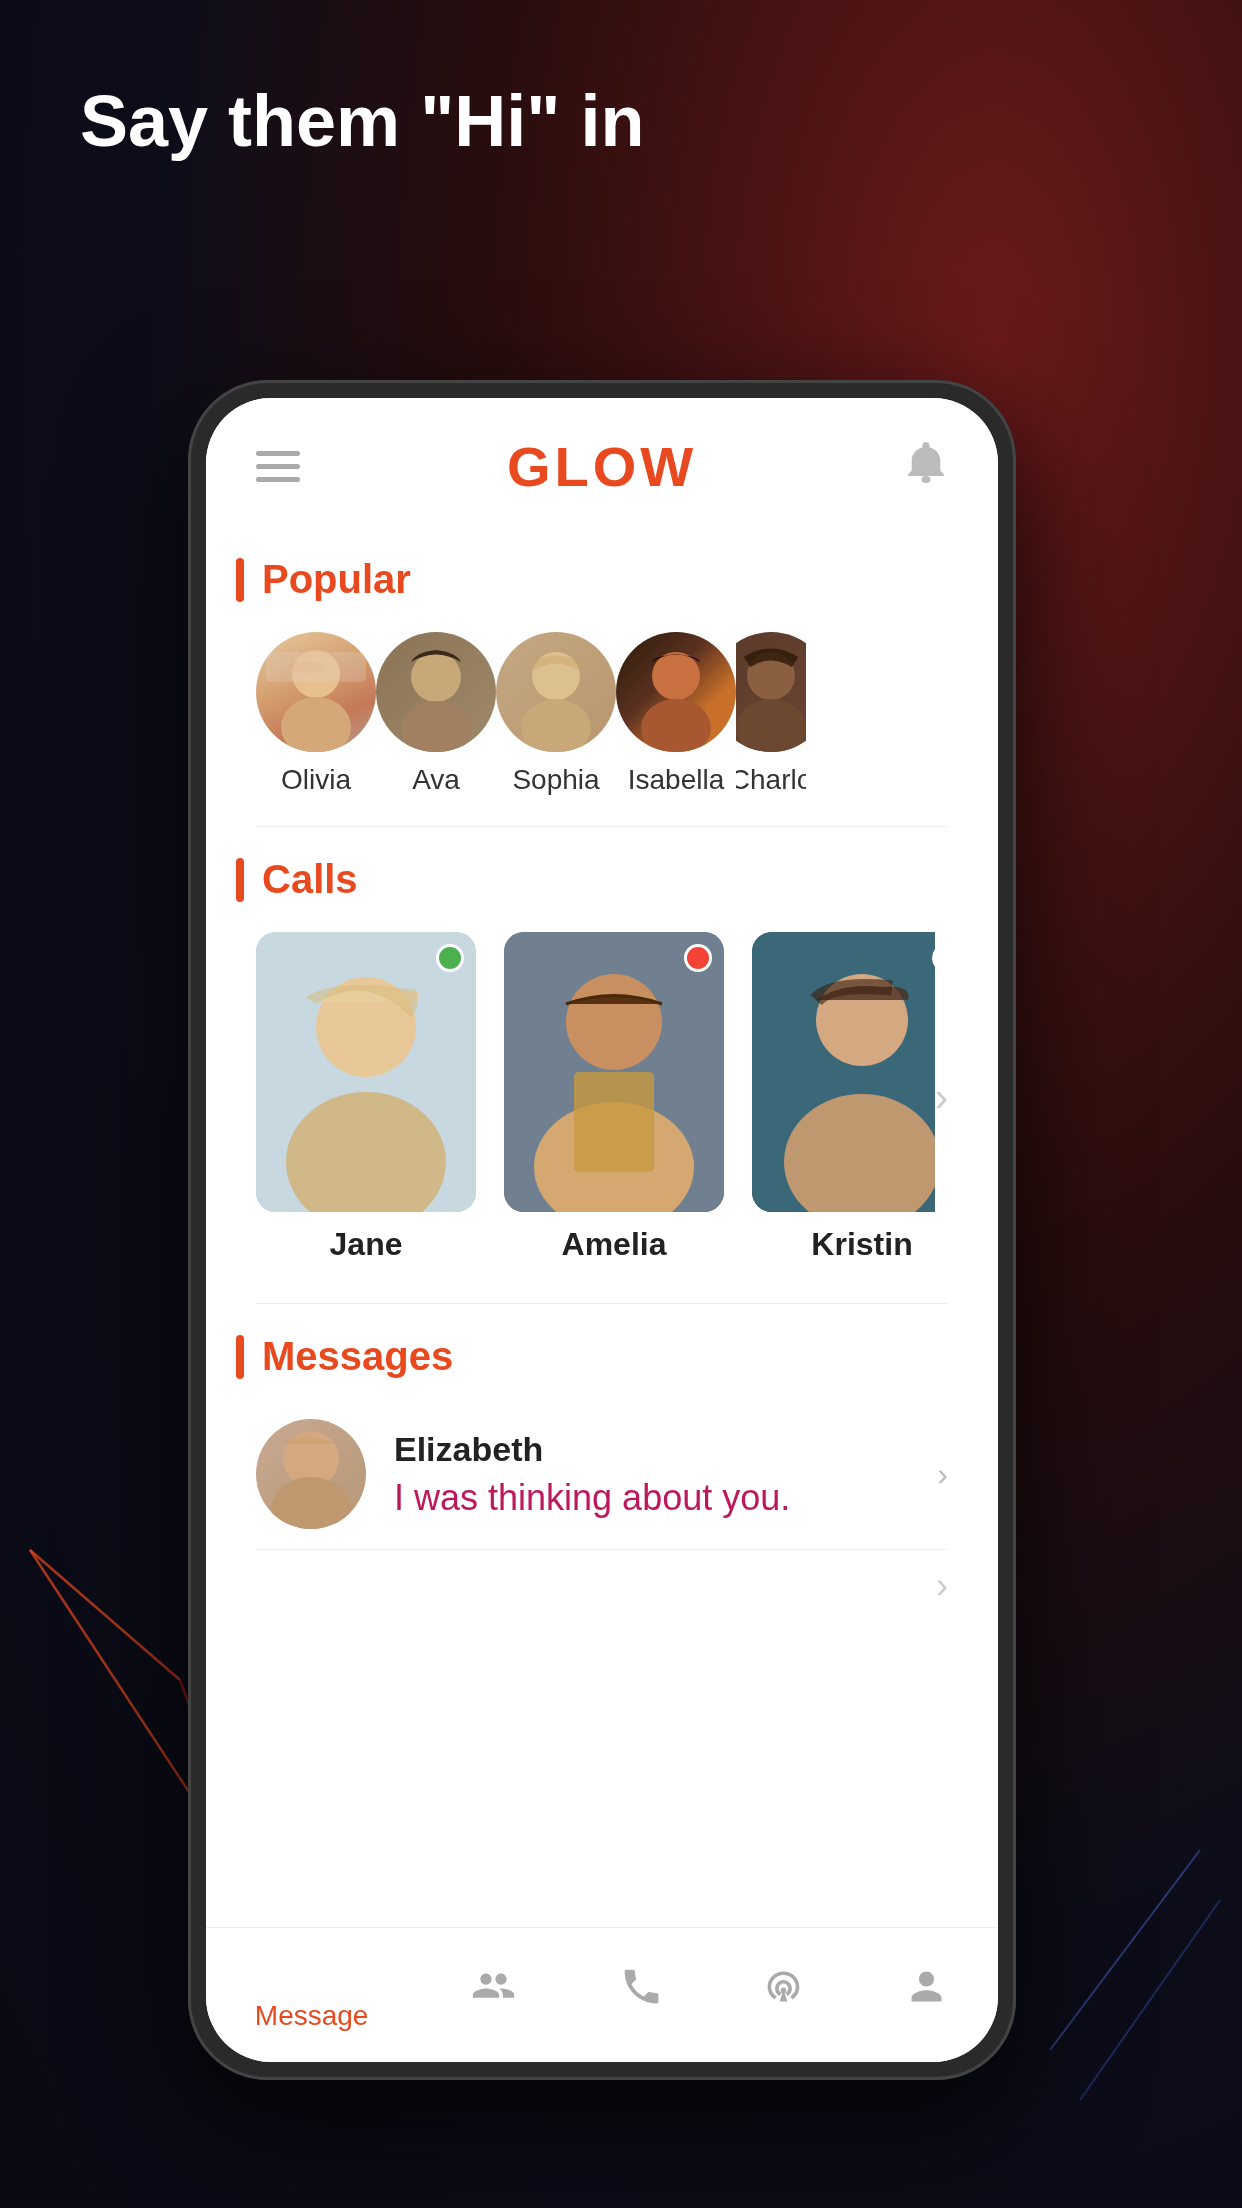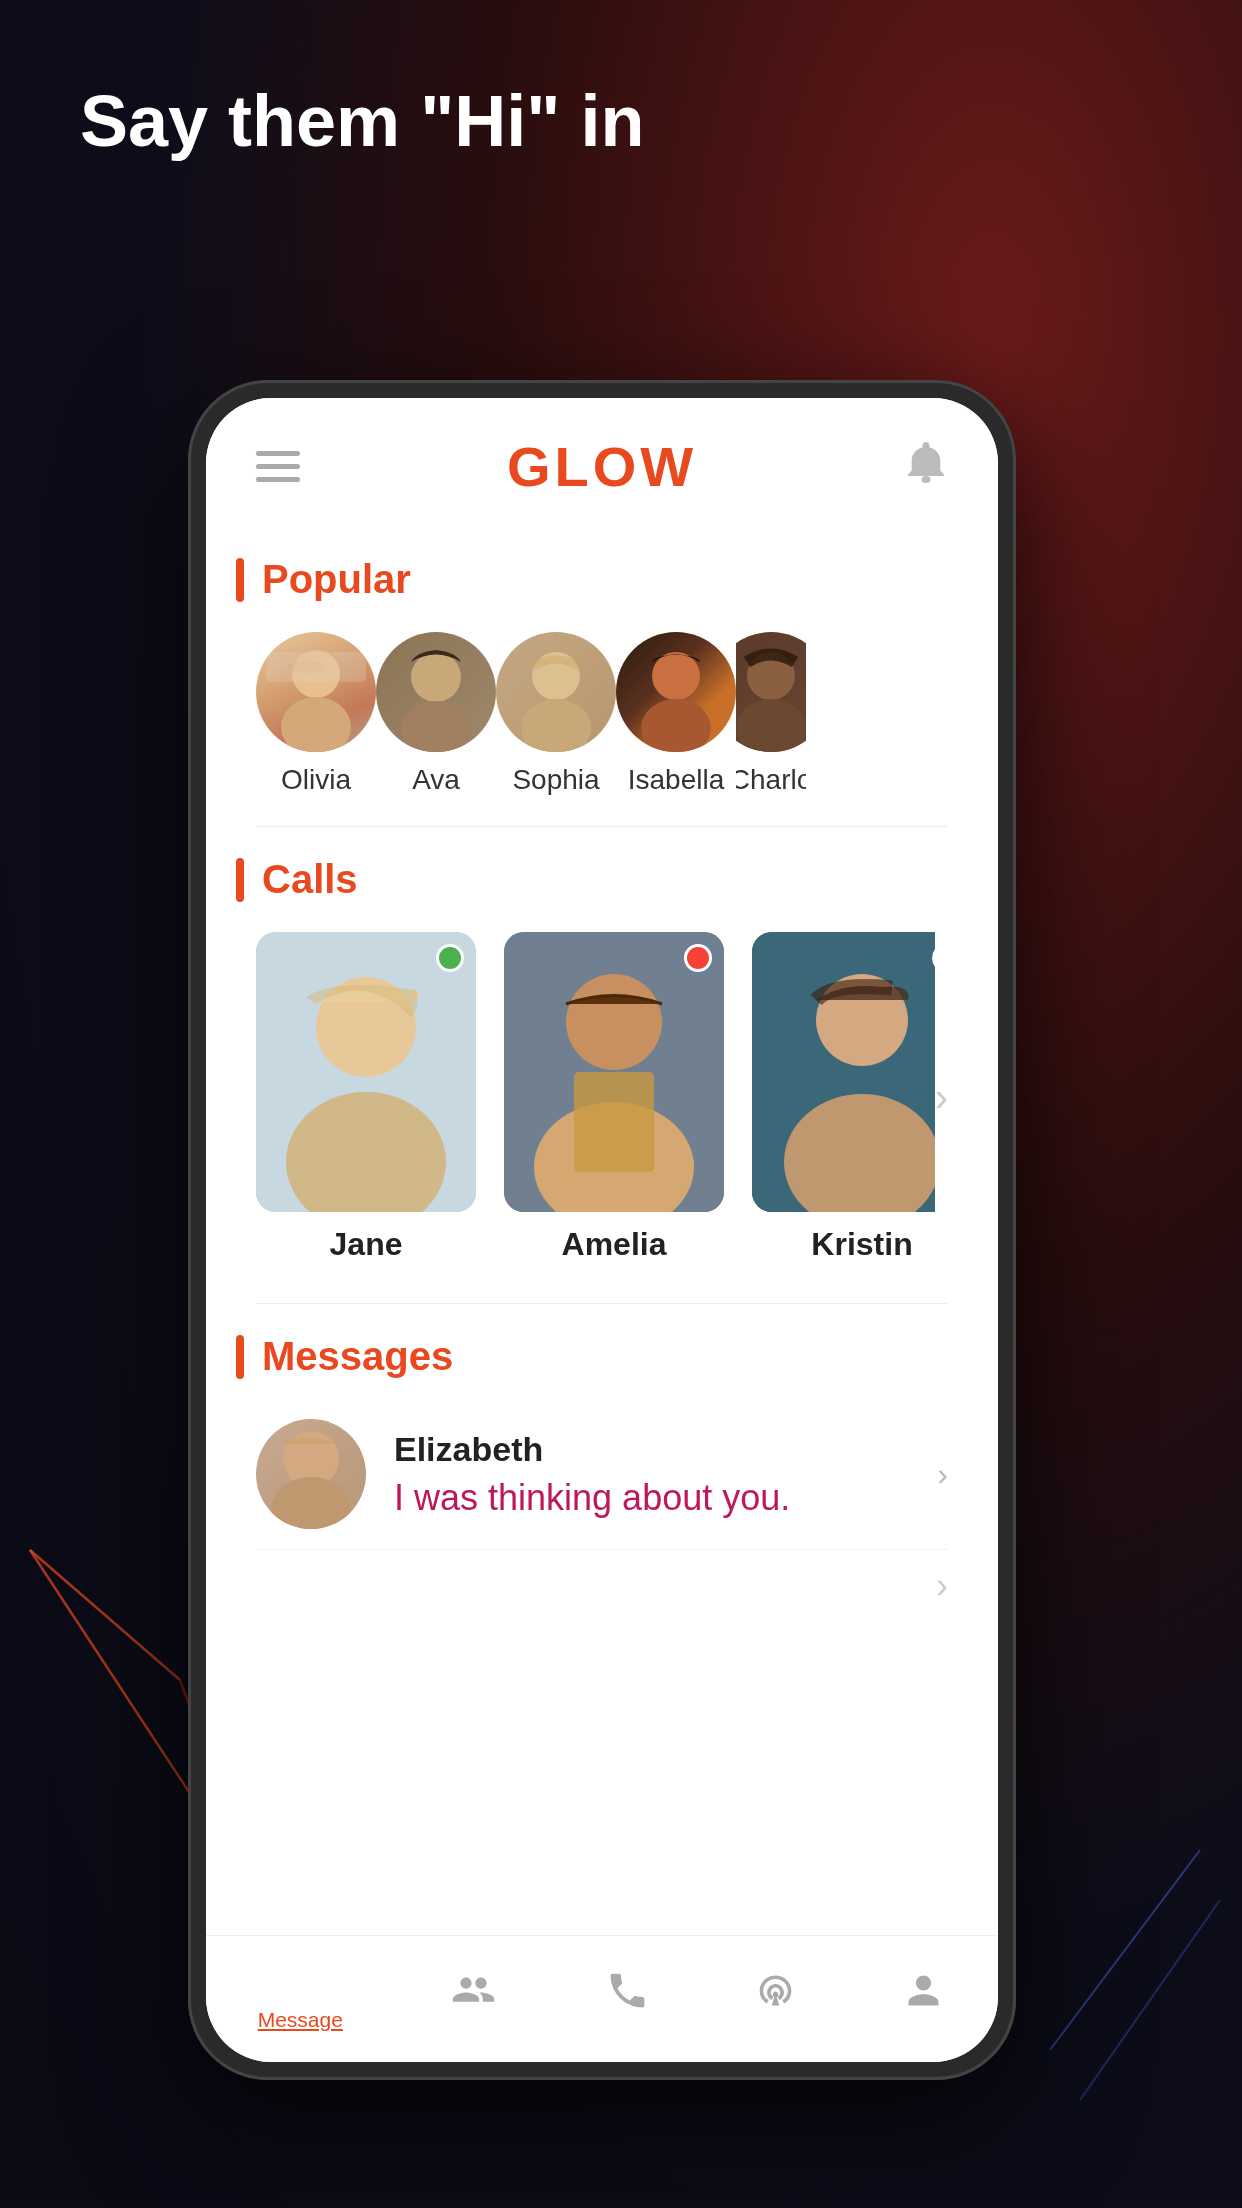--- a/index.html
+++ b/index.html
@@ -283,23 +283,22 @@
 
     .nav-item {
       display: flex;
       flex-direction: column;
       align-items: center;
       gap: 8px;
       cursor: pointer;
     }
 
     .nav-label {
-      font-size: 21px;
+      font-size: 28px;
       color: #888;
-      text-decoration: underline;
     }
 
     .nav-label.active-label {
       color: #e8491e;
     }
     .face-ava { background: linear-gradient(135deg, #8b7355, #a0896b); }
     .face-sophia { background: linear-gradient(135deg, #c4a882, #b8966e); }
     .face-charlotte { background: linear-gradient(135deg, #5a3a2a, #6b4533); }
     .face-elizabeth { background: linear-gradient(135deg, #c8a890, #b89878); }
 

